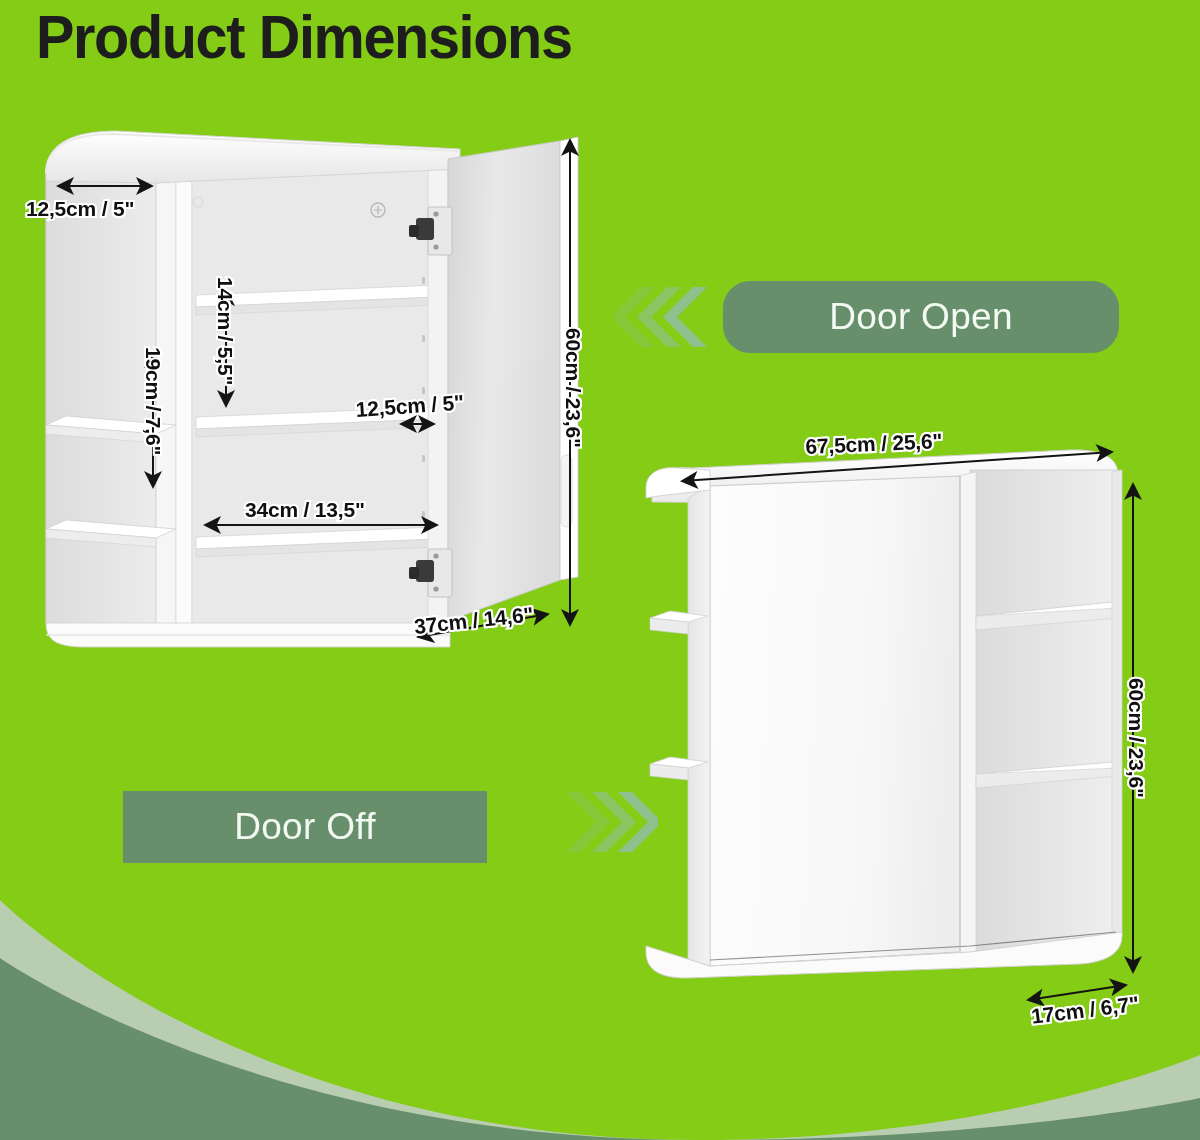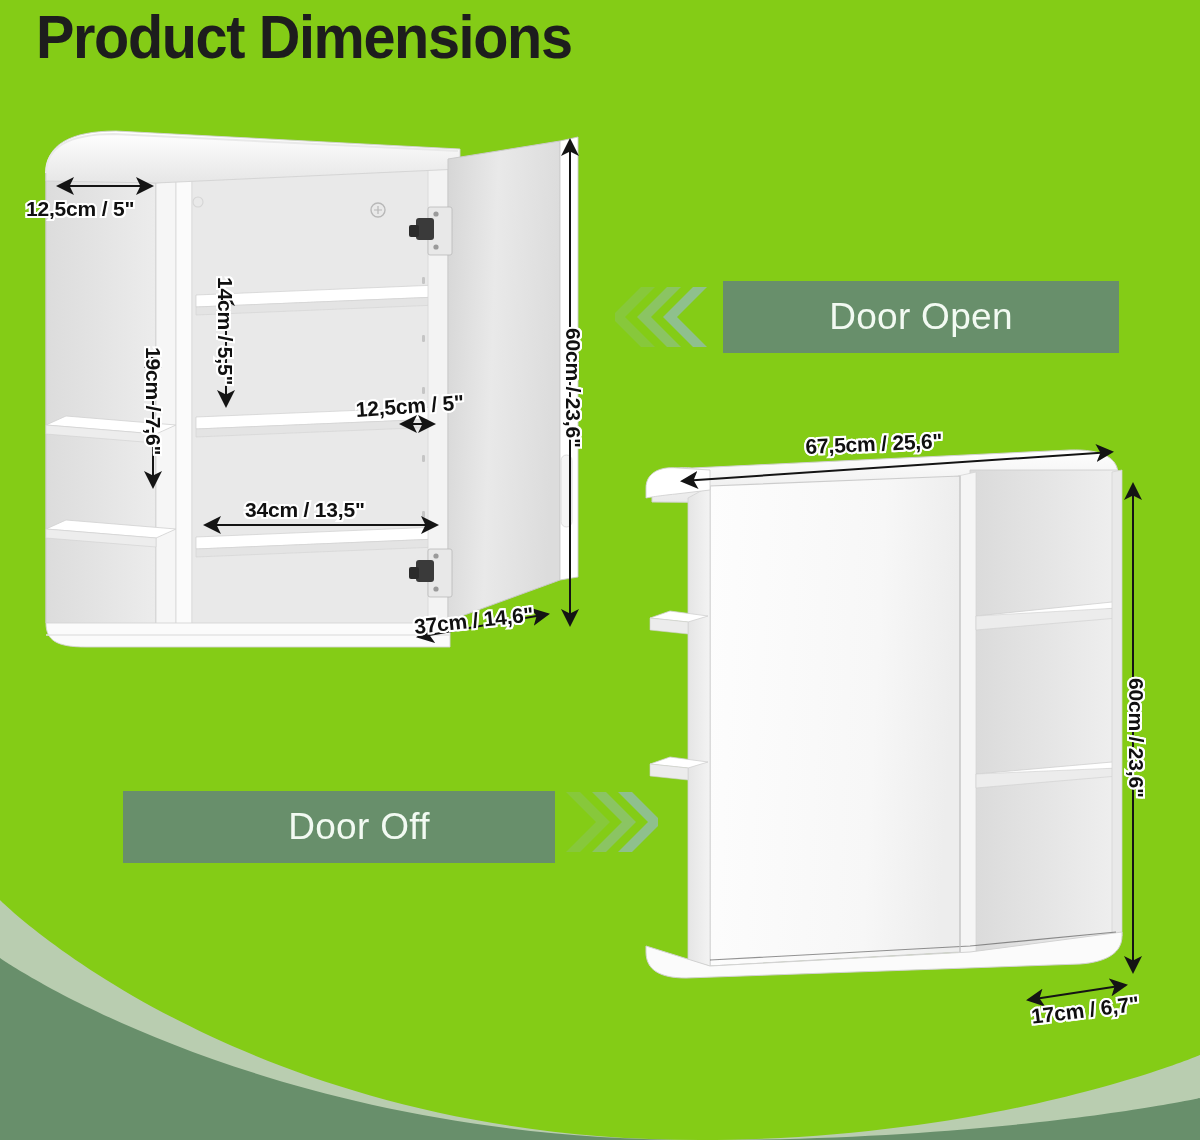--- a/index.html
+++ b/index.html
@@ -54,27 +54,27 @@
     font-size: 37px;
     font-weight: normal;
     letter-spacing: 0.3px;
     white-space: nowrap;
   }
   #banner-door-open {
     left: 723px;
     top: 281px;
     width: 396px;
     height: 72px;
+    border-radius: 27px;
   }
   #banner-door-off {
     left: 123px;
     top: 791px;
-    width: 392px;
+    width: 364px;
     height: 72px;
-    padding-left: 40px;
   }
 
   .chev-wrap { position: absolute; }
   #chev-open  { left: 615px; top: 283px; width: 100px; height: 68px; }
   #chev-off   { left: 558px; top: 788px; width: 100px; height: 68px; }
 
   
   .dim {
     position: absolute;
     font-size: 21px;

